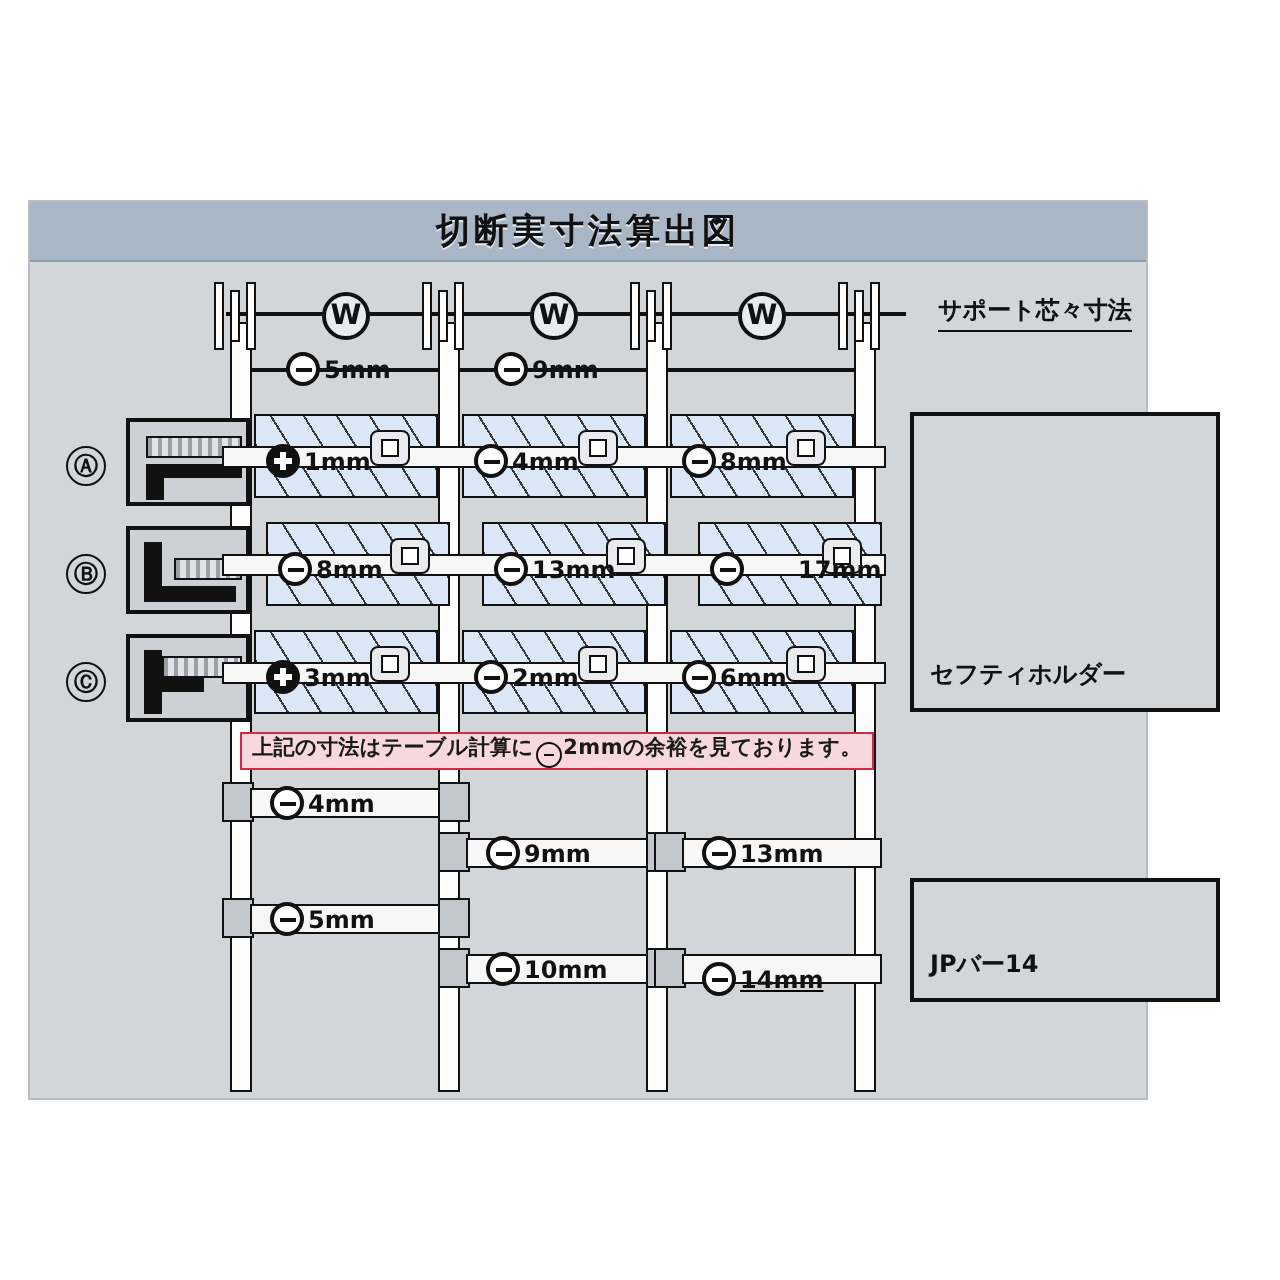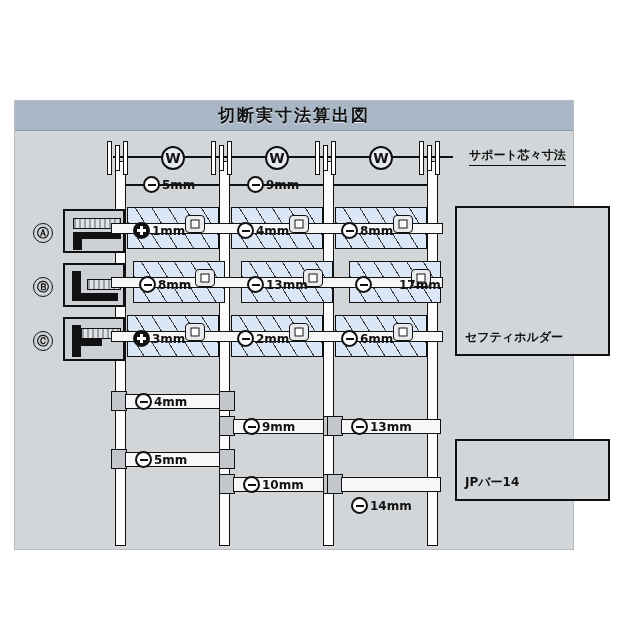--- a/index.html
+++ b/index.html
@@ -259,20 +259,23 @@
     </div>
     <div class="dim" style="left:222px;top:229px;">
       <span class="badge minus"></span>
       <span class="dimval">2mm</span>
     </div>
     <div class="dim" style="left:326px;top:229px;">
       <span class="badge minus"></span>
       <span class="dimval">6mm</span>
     </div>
 
+    <div class="note" style="left:105px;top:265px;width:317px;height:19px;">
+      <span><span>上記の寸法はテーブル計算に</span><span class="nb"></span><span>2mm</span><span>の余裕を見ております。</span></span>
+    </div>
 
     <div class="clampblk" style="left:96px;top:290px;width:16px;height:20px;"></div>
     <div class="rail" style="left:110px;top:293px;width:100px;height:15px;"></div>
     <div class="clampblk" style="left:204px;top:290px;width:16px;height:20px;"></div>
     <div class="dim" style="left:120px;top:292px;">
       <span class="badge minus"></span>
       <span class="dimval">4mm</span>
     </div>
 
     <div class="clampblk" style="left:204px;top:315px;width:16px;height:20px;"></div>
@@ -301,21 +304,21 @@
     <div class="clampblk" style="left:204px;top:373px;width:16px;height:20px;"></div>
     <div class="rail" style="left:218px;top:376px;width:100px;height:15px;"></div>
     <div class="clampblk" style="left:308px;top:373px;width:16px;height:20px;"></div>
     <div class="dim" style="left:228px;top:375px;">
       <span class="badge minus"></span>
       <span class="dimval">10mm</span>
     </div>
 
     <div class="clampblk" style="left:312px;top:373px;width:16px;height:20px;"></div>
     <div class="rail" style="left:326px;top:376px;width:100px;height:15px;"></div>
-    <div class="dim" style="left:336px;top:396px;">
+    <div class="dim" style="left:336px;top:380px;text-decoration:underline;">
       <span class="badge minus"></span>
       <span class="dimval">14mm</span>
     </div>
 
     <div class="panel" style="left:440px;top:105px;width:155px;height:150px;">
       <div class="lab" style="bottom:8px;">セフティホルダー</div>
     </div>
 
 
     <div class="panel" style="left:440px;top:338px;width:155px;height:62px;">

